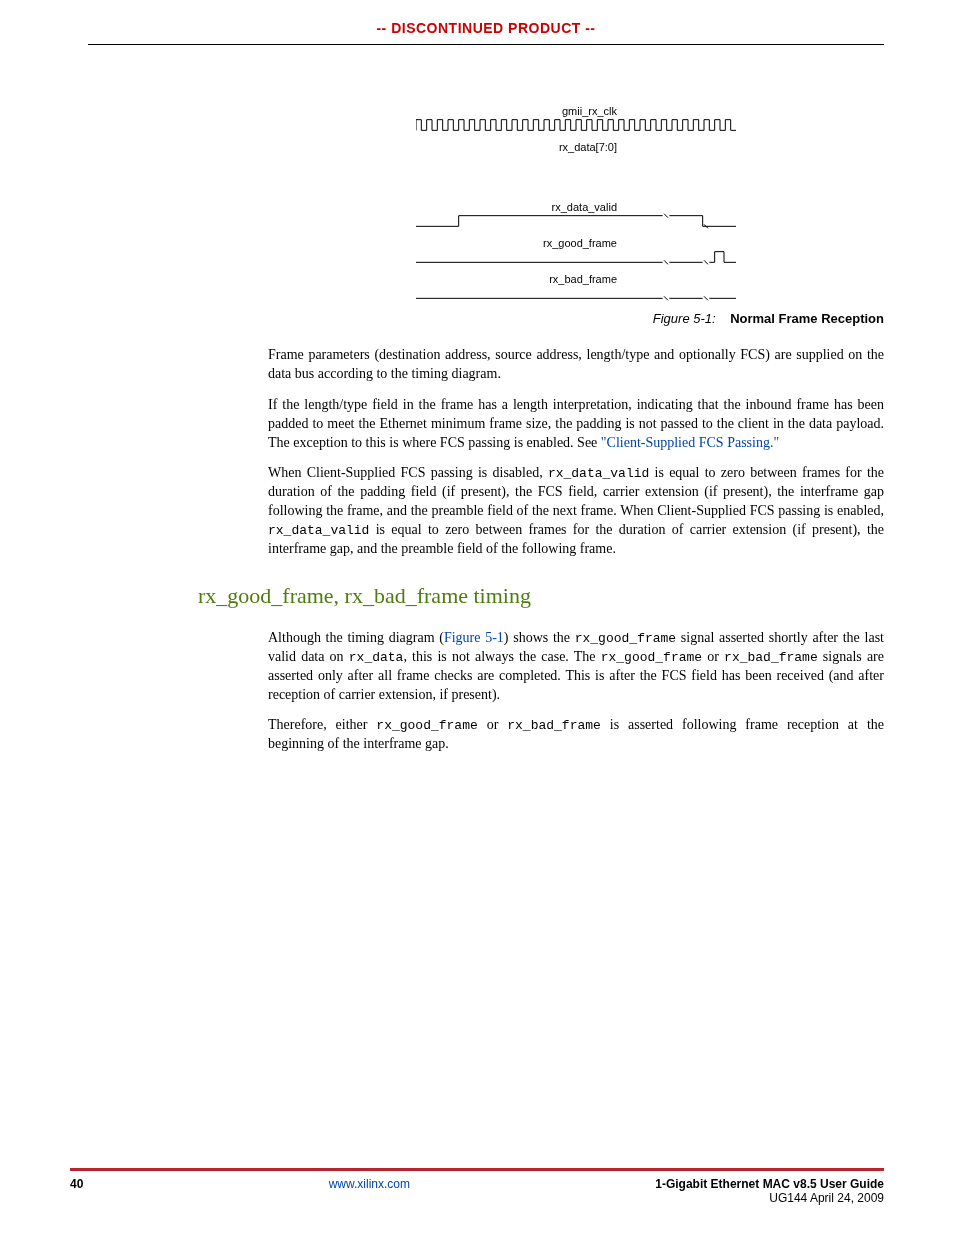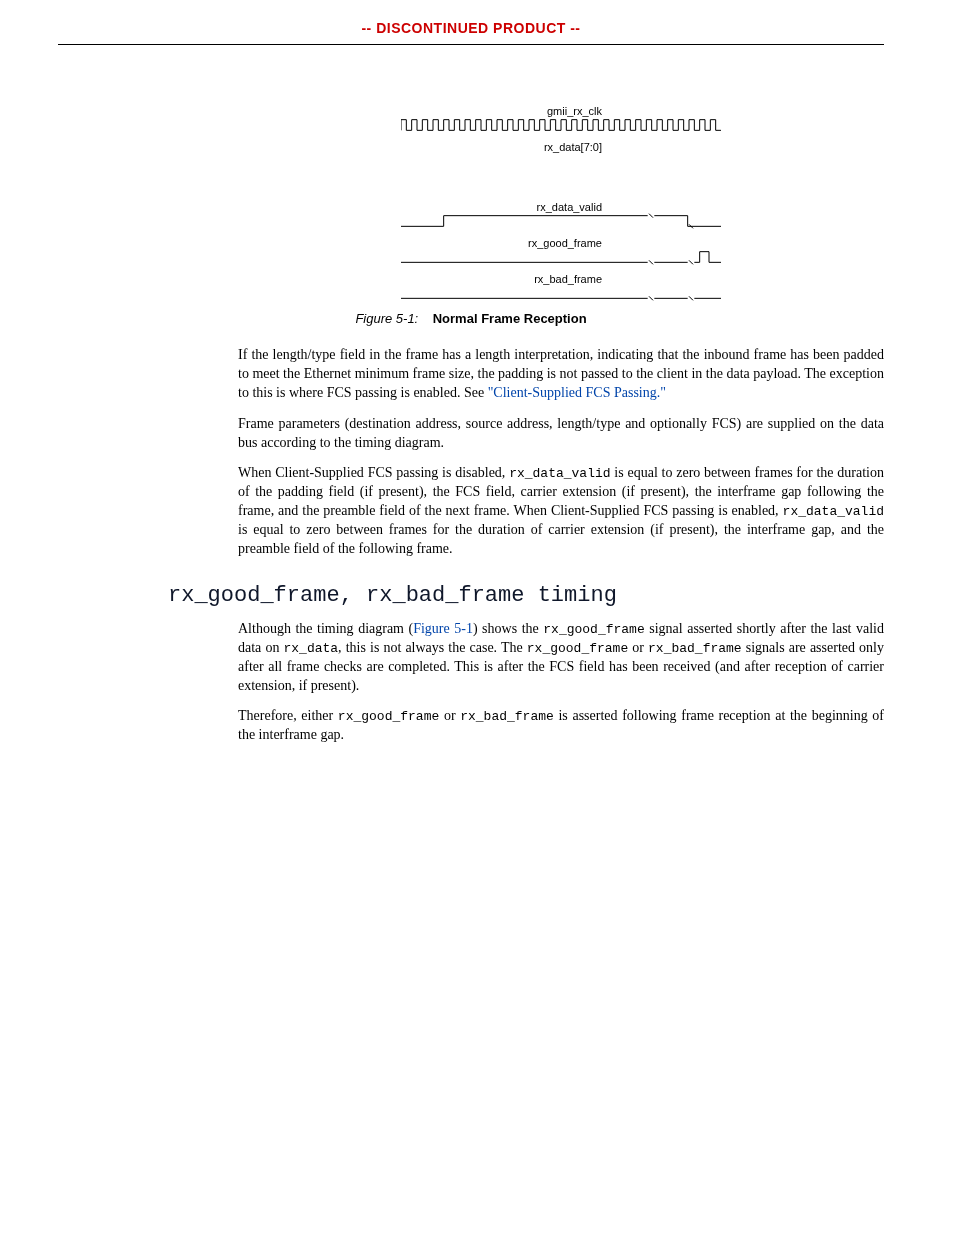--- a/index.html
+++ b/index.html
@@ -8,21 +8,21 @@
     font-family: "Palatino Linotype", Palatino, "Book Antiqua", serif;
     font-size: 14px;
     color: #000;
     background: #fff;
     width: 954px;
     height: 1235px;
     position: relative;
     box-sizing: border-box;
   }
   .page {
-    padding: 20px 70px 0 58px;
+    padding: 20px 70px 0 88px;
     box-sizing: border-box;
     height: 100%;
     position: relative;
   }
   .banner {
     text-align: center;
     color: #c00;
     font-family: Arial, Helvetica, sans-serif;
     font-weight: bold;
     font-size: 14px;
@@ -83,43 +83,43 @@
     font-size: 11px;
     margin-right: 8px;
     flex-shrink: 0;
   }
   .sig-wave {
     flex: 1;
     height: 100%;
   }
 
   .figure-caption {
-    text-align: center;
+    text-align: right;
     font-family: Arial, Helvetica, sans-serif;
     font-size: 13px;
     margin: 10px 0 20px 0;
   }
   .figure-caption .fignum { font-style: italic; }
   .figure-caption .figtitle { font-weight: bold; }
 
   .body-text {
     margin-left: 180px;
     line-height: 1.35;
     text-align: justify;
   }
   .body-text p { margin: 0 0 12px 0; }
   .code { font-family: "Courier New", Courier, monospace; font-size: 13px; }
   a.xref { color: #0044aa; text-decoration: none; }
 
   h2.section {
-    color: #0f172a;
-    font-family: Liberation Mono, monospace;
+    color: #4d7c0f;
+    font-family: Liberation Serif, serif;
     font-weight: normal;
     font-size: 22px;
-    margin: 24px 0 12px 110px;
+    margin: 24px 0 20px 110px;
   }
 
   .footer {
     position: absolute;
     left: 70px;
     right: 70px;
     bottom: 30px;
     font-family: Arial, Helvetica, sans-serif;
     font-size: 12px;
   }
@@ -236,33 +236,44 @@
     </div>
   </div>
 
   <div class="figure-caption">
     <span class="fignum">Figure 5-1:</span>
     <span>&nbsp;&nbsp;</span>
     <span class="figtitle">Normal Frame Reception</span>
   </div>
 
   <div class="body-text">
+    <p>Frame parameters (destination address, source address, length/type and optionally FCS) are supplied on the data bus according to the timing diagram.</p>
     <p>
       <span>If the length/type field in the frame has a length interpretation, indicating that the inbound frame has been padded to meet the Ethernet minimum frame size, the padding is not passed to the client in the data payload. The exception to this is where FCS passing is enabled. See </span><a href="#" class="xref">"Client-Supplied FCS Passing."</a>
     </p>
-    <p>Frame parameters (destination address, source address, length/type and optionally FCS) are supplied on the data bus according to the timing diagram.</p>
     <p>
       <span>When Client-Supplied FCS passing is disabled, </span><span class="code">rx_data_valid</span><span> is equal to zero between frames for the duration of the padding field (if present), the FCS field, carrier extension (if present), the interframe gap following the frame, and the preamble field of the next frame. When Client-Supplied FCS passing is enabled, </span><span class="code">rx_data_valid</span><span> is equal to zero between frames for the duration of carrier extension (if present), the interframe gap, and the preamble field of the following frame.</span>
     </p>
   </div>
 
   <h2 class="section">rx_good_frame, rx_bad_frame timing</h2>
 
   <div class="body-text">
     <p>
       <span>Although the timing diagram (</span><a href="#" class="xref">Figure 5-1</a><span>) shows the </span><span class="code">rx_good_frame</span><span> signal asserted shortly after the last valid data on </span><span class="code">rx_data</span><span>, this is not always the case. The </span><span class="code">rx_good_frame</span><span> or </span><span class="code">rx_bad_frame</span><span> signals are asserted only after all frame checks are completed. This is after the FCS field has been received (and after reception of carrier extension, if present).</span>
     </p>
     <p>
       <span>Therefore, either </span><span class="code">rx_good_frame</span><span> or </span><span class="code">rx_bad_frame</span><span> is asserted following frame reception at the beginning of the interframe gap.</span>
     </p>
   </div>
 
+  <div class="footer">
+    <hr>
+    <div class="footer-row">
+      <div class="footer-left">40</div>
+      <div class="footer-center"><a href="#" style="color:#0044aa;text-decoration:none">www.xilinx.com</a></div>
+      <div class="footer-right">
+        <div class="title">1-Gigabit Ethernet MAC v8.5 User Guide</div>
+        <div>UG144 April 24, 2009</div>
+      </div>
+    </div>
+  </div>
 </div>
 
 </body></html>

